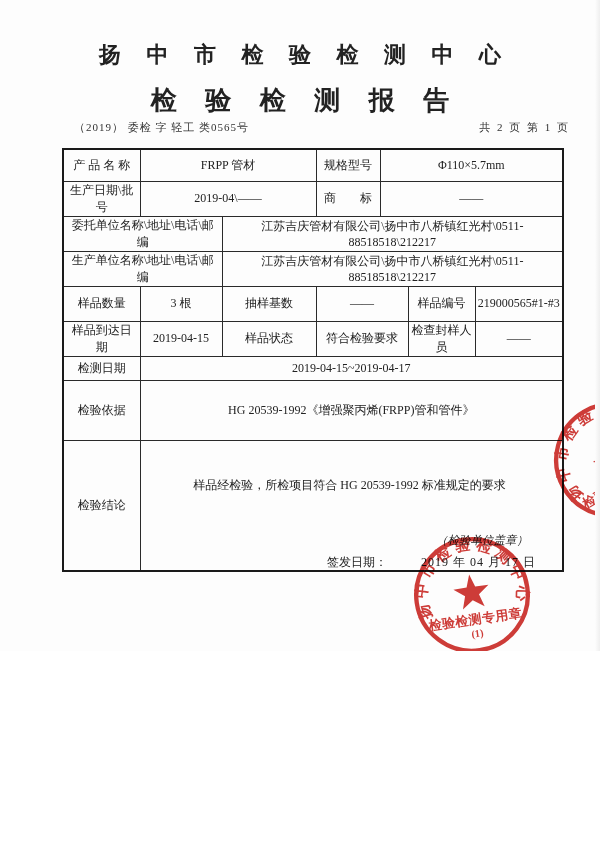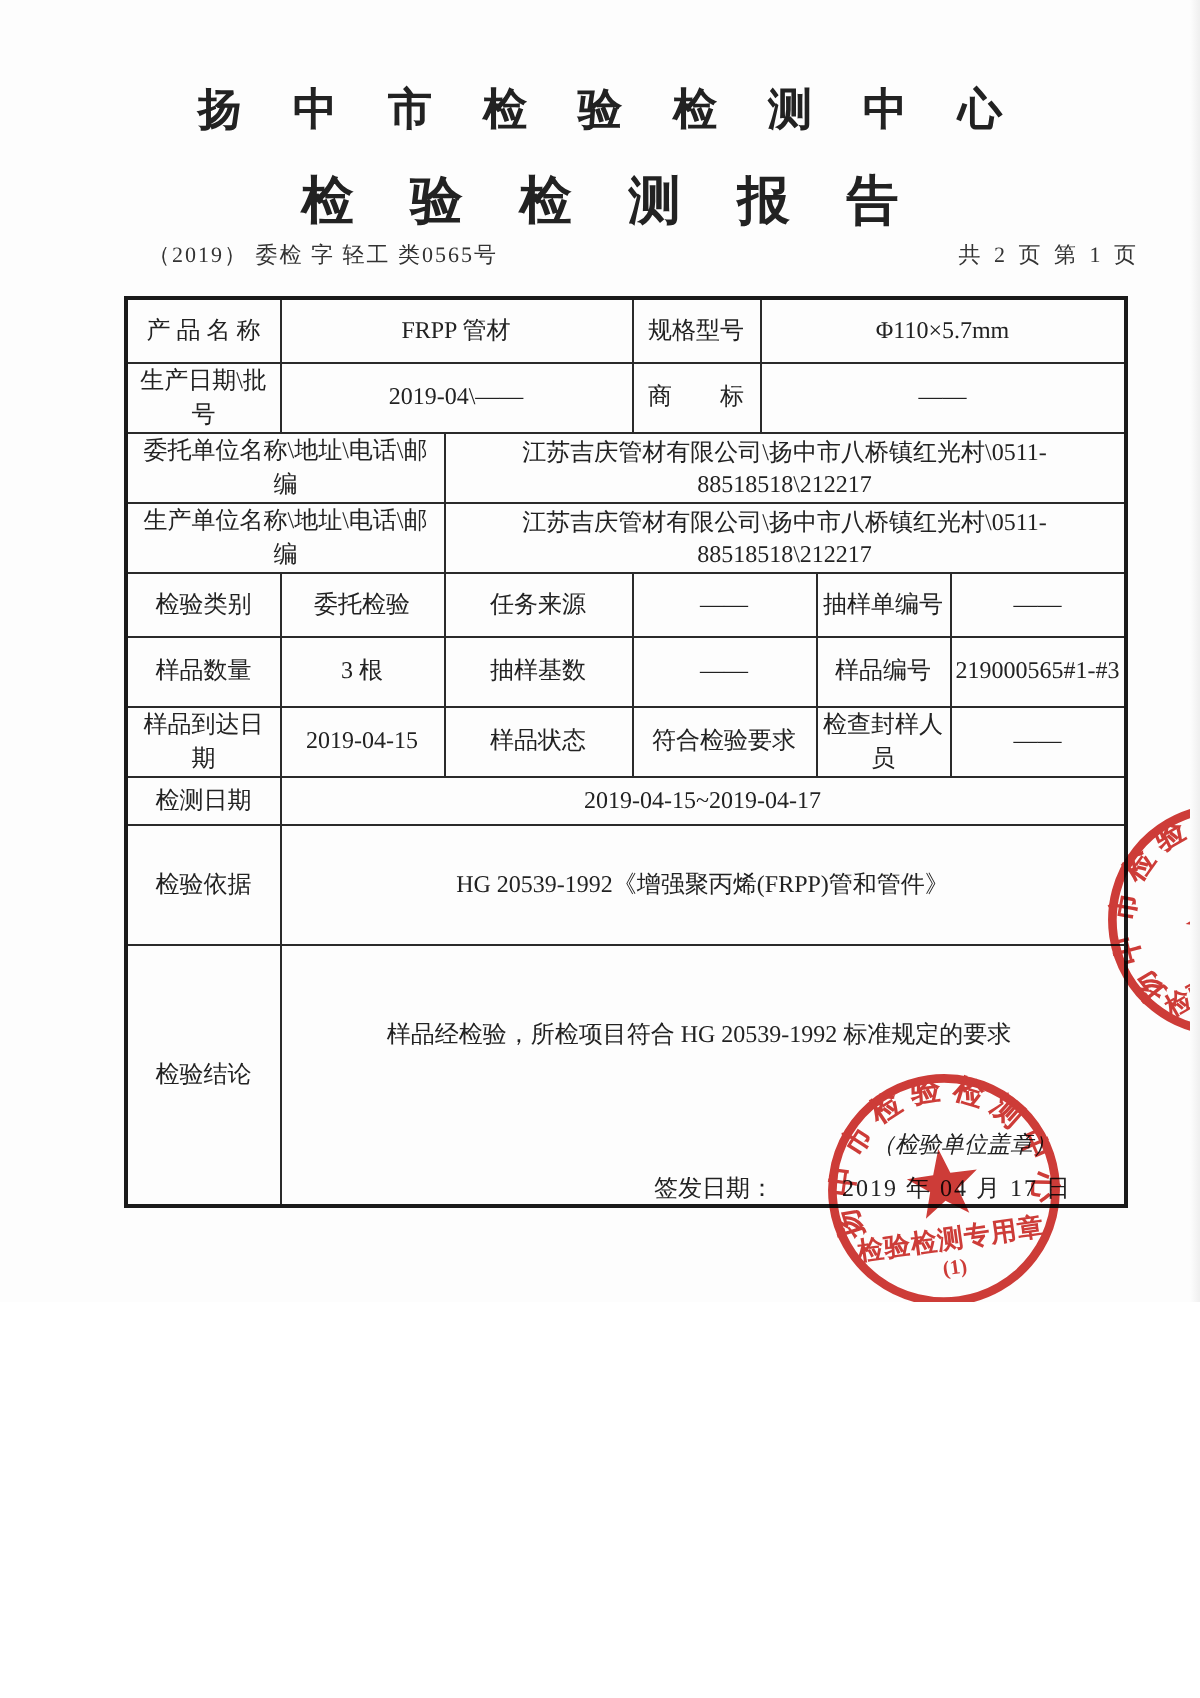--- a/index.html
+++ b/index.html
@@ -96,28 +96,20 @@
       <td colspan="3">——</td>
     </tr>
     <tr style="height:30px">
       <td colspan="2" class="fs11">委托单位名称\地址\电话\邮编</td>
       <td colspan="5" class="left fs11">江苏吉庆管材有限公司\扬中市八桥镇红光村\0511-88518518\212217</td>
     </tr>
     <tr style="height:30px">
       <td colspan="2" class="fs11">生产单位名称\地址\电话\邮编</td>
       <td colspan="5" class="left fs11">江苏吉庆管材有限公司\扬中市八桥镇红光村\0511-88518518\212217</td>
     </tr>
-    <tr style="height:32px">
-      <td>检验类别</td>
-      <td>委托检验</td>
-      <td>任务来源</td>
-      <td colspan="2">——</td>
-      <td class="fs11">抽样单编号</td>
-      <td>——</td>
-    </tr>
     <tr style="height:35px">
       <td>样品数量</td>
       <td>3 根</td>
       <td>抽样基数</td>
       <td colspan="2">——</td>
       <td>样品编号</td>
       <td class="small">219000565#1-#3</td>
     </tr>
     <tr style="height:30px">
       <td class="fs11">样品到达日期</td>

